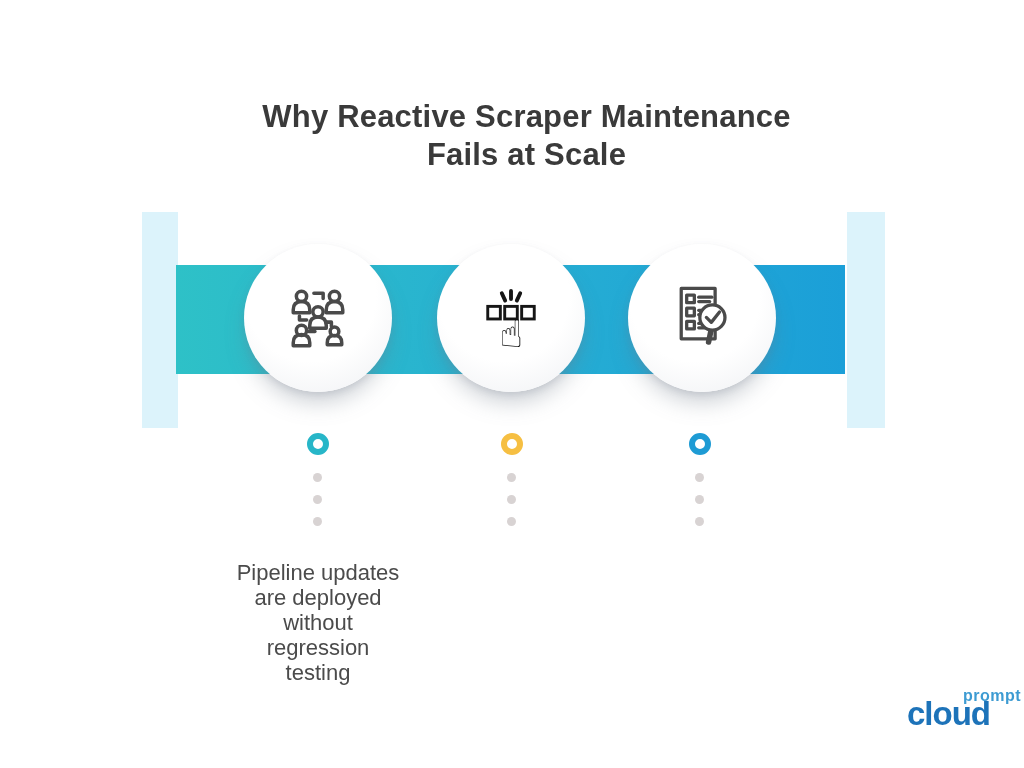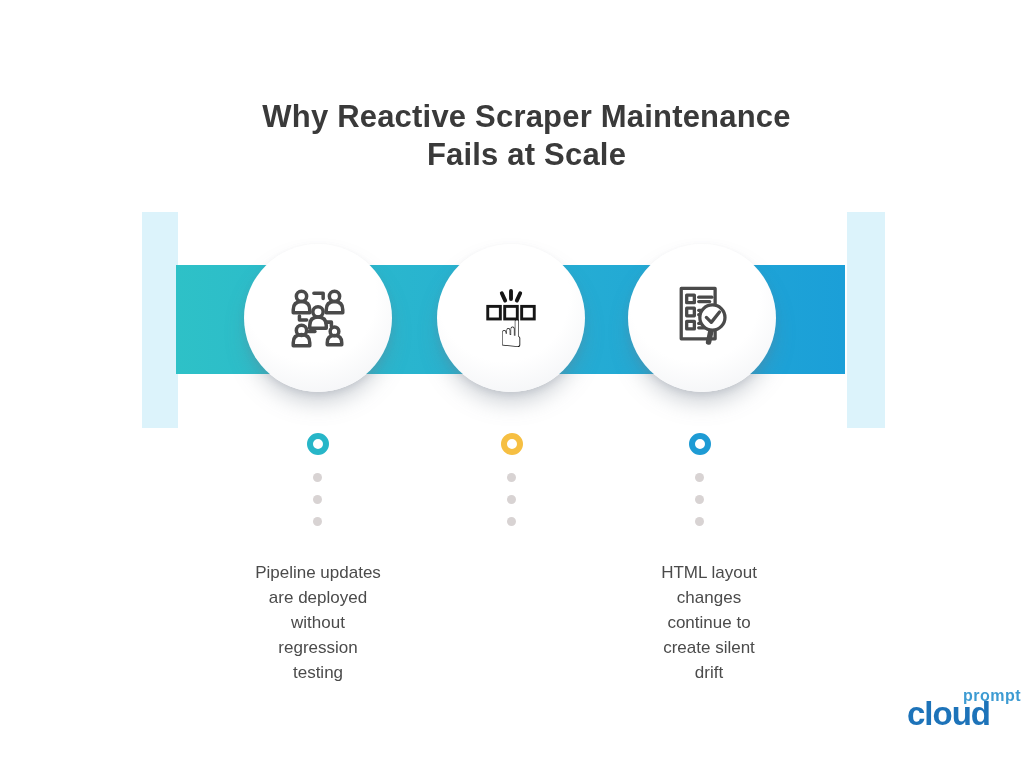--- a/index.html
+++ b/index.html
@@ -39,21 +39,21 @@
   }
   .ring-1 { left:307px; }
   .ring-2 { left:501px; }
   .ring-3 { left:689px; }
   .dot {
     position:absolute; width:9px; height:9px; border-radius:50%; background:#d8d3d3;
   }
   
   .col-label {
     position:absolute; top:560px; text-align:center; white-space:pre-line;
-    font-size:17px; line-height:25px; color:#4b4b4b; font-weight:400;
+    font-size:22px; line-height:25px; color:#4b4b4b; font-weight:400;
   }
   .label-1 { left:223px; width:190px; }
   .label-2 { left:423px; width:200px; }
   .label-3 { left:634px; width:150px; }
   
   .logo { position:absolute; top:688px; right:32px; width:114px; height:52px; }
   .logo-prompt {
     position:absolute; right:0; top:0; font-size:16px; font-weight:700;
     color:#3d9bd2; letter-spacing:0.5px; line-height:1;
   }
@@ -153,25 +153,20 @@
   <div class="dot" style="left:507px;top:517px"></div>
   <div class="dot" style="left:695px;top:473px"></div>
   <div class="dot" style="left:695px;top:495px"></div>
   <div class="dot" style="left:695px;top:517px"></div>
 
   <div class="col-label label-1">Pipeline updates
 are deployed
 without
 regression
 testing</div>
-  <div class="col-label label-3">HTML layout
-changes
-continue to
-create silent
-drift</div>
 
   <div class="logo">
     <span class="logo-prompt">
       <span>prompt</span>
       <span class="gear-dot"></span>
     </span>
     <span class="logo-cloud">cloud</span>
     <span class="cloud-glyph">☁</span>
   </div>
 

